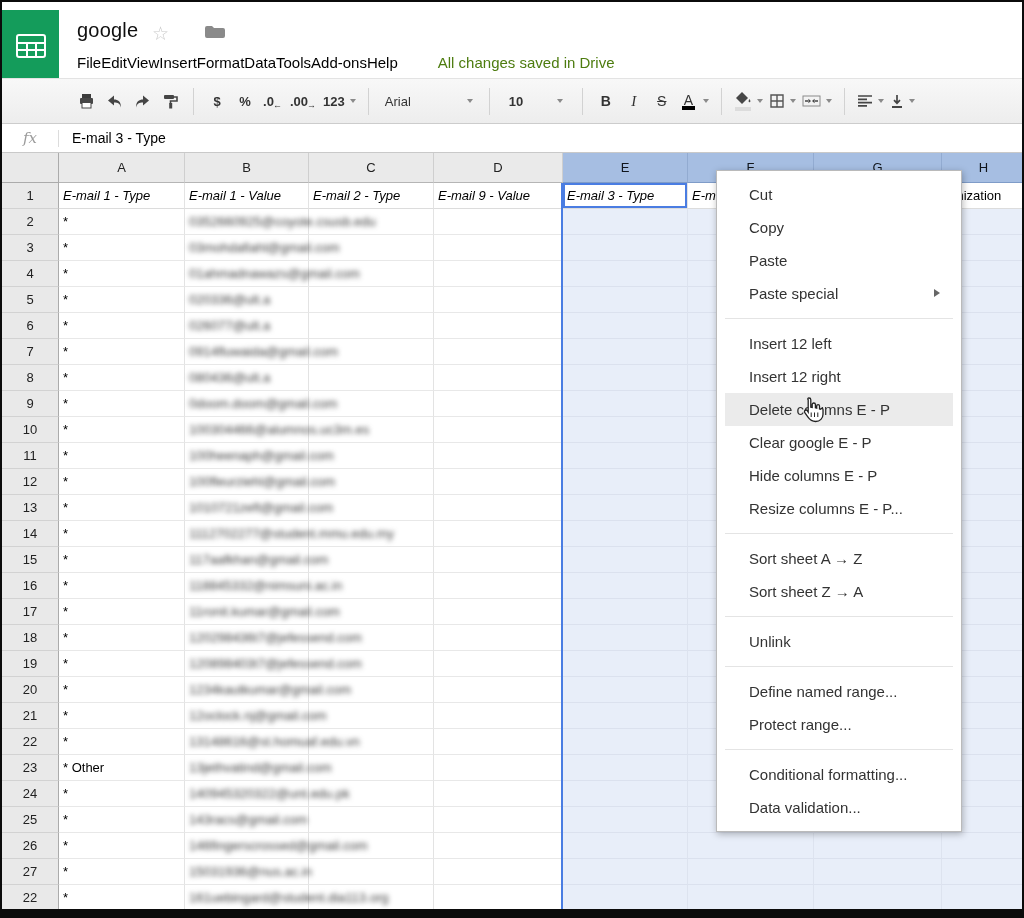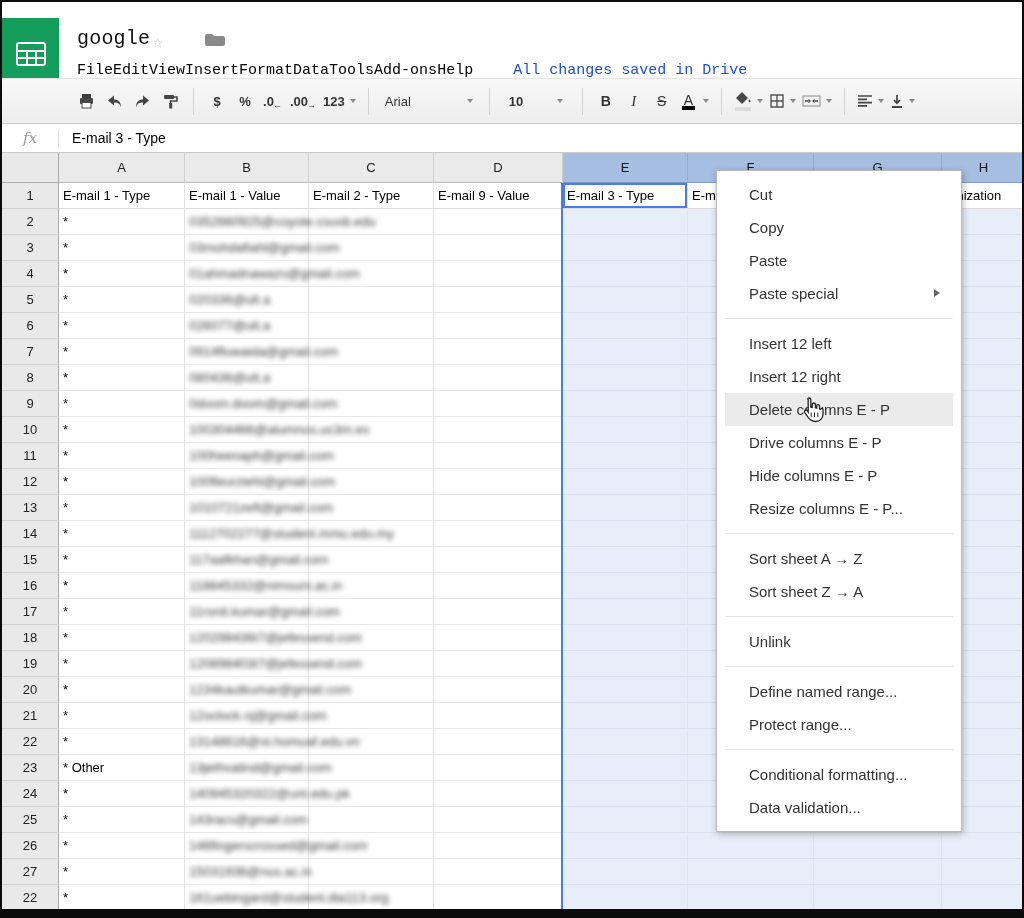--- a/index.html
+++ b/index.html
@@ -1,27 +1,27 @@
 <!DOCTYPE html>
 <html><head>
 <meta charset="utf-8">
 <style>
   *{margin:0;padding:0;box-sizing:border-box;}
   html,body{width:1024px;height:918px;font-family:"Liberation Sans",sans-serif;background:#fff;}
   .frame{position:absolute;left:0;top:0;width:1024px;height:918px;border:2px solid #0b0b0b;border-bottom-width:9px;background:#fff;overflow:hidden;}
 
   
-  .titlebar{position:absolute;left:0;top:16px;right:0;height:76px;background:#fff;font-family:Liberation Mono, monospace;}
+  .titlebar{position:absolute;left:0;top:8px;right:0;height:76px;background:#fff;}
   .logo{position:absolute;left:0;top:0;width:57px;height:76px;background:#149c5b;display:flex;align-items:center;justify-content:center;}
   .doc-title{position:absolute;left:75px;top:9px;font-size:20px;color:#0f0f0f;letter-spacing:.2px;}
   .star{position:absolute;left:150px;top:12px;font-size:19px;color:#c9c9c9;}
   .folder{position:absolute;left:202px;top:15px;}
   .menubar{position:absolute;left:75px;top:44px;display:flex;align-items:center;gap:24px;font-size:15px;color:#000;}
   .menubar .mitem{cursor:default;}
-  .savestatus{color:#1d4ed8;margin-left:16px;}
+  .savestatus{color:#4d7c0f;margin-left:16px;}
 
   
   .toolbar{position:absolute;left:0;top:76px;right:0;height:46px;background:linear-gradient(#f8f8f8,#ededed);border-top:1px solid #e3e3e3;border-bottom:1px solid #cccccc;display:flex;align-items:center;padding-left:70px;overflow:hidden;white-space:nowrap;}
   .tb-btn{height:27px;min-width:28px;display:inline-flex;align-items:center;justify-content:center;font-size:13px;color:#333;padding:0 3px;border-radius:2px;}
   .tb-sep{width:1px;height:27px;background:#d2d2d2;margin:0 9px;flex:none;}
   .caret{width:0;height:0;border-left:3.5px solid transparent;border-right:3.5px solid transparent;border-top:4px solid #8a8a8a;margin-left:5px;flex:none;}
   .fmt-txt{font-weight:bold;font-size:13px;color:#333;}
   .sub-arrow{font-size:9px;color:#333;position:relative;top:4px;left:-1px;}
   .tb-fontname{width:102px;justify-content:space-between;padding:0 7px;}
   .tb-fontsize{width:74px;justify-content:space-between;padding:0 10px;}
@@ -45,21 +45,21 @@
   .corner{width:57px;flex:none;background:#e9e9e9;border-right:1px solid #ababab;border-bottom:1px solid #ababab;}
   .colhead{height:30px;flex:none;background:#eaeaea;border-right:1px solid #cfcfcf;border-bottom:1px solid #b5b5b5;display:flex;align-items:center;justify-content:center;font-size:13px;color:#222;}
   .colhead.sel{background:#a6bee2;border-right-color:#92abd1;border-bottom-color:#7f9cc8;color:#10151c;}
   .col-A{width:126px;} .col-B{width:124px;} .col-C{width:125px;} .col-D{width:129px;}
   .col-E{width:125px;} .col-F{width:126px;} .col-G{width:128px;} .col-H{width:83px;border-right:none;}
   .row{display:flex;height:26px;}
   .rn{width:57px;flex:none;background:#e9e9e9;border-right:1px solid #ababab;border-bottom:1px solid #d2d2d2;display:flex;align-items:center;justify-content:center;font-size:13px;color:#222;}
   .cell{flex:none;border-right:1px solid #e3e3e3;border-bottom:1px solid #e8e8e8;font-size:13px;color:#000;display:flex;align-items:center;padding-left:4px;white-space:nowrap;overflow:visible;}
   .cell.sel{background:#e8eef9;border-right-color:#dde3ef;border-bottom-color:#dbe1ee;}
   .cell .blurred{filter:blur(2.6px);color:#3c3c3c;}
-  .row1 .cell{border-bottom-color:#dcdcdc;}
+  .row1 .cell{border-bottom-color:#dcdcdc;font-style:italic;}
   .cell.active{box-shadow:inset 0 0 0 2px #4a7de2;background:#fff;}
   .sel-left-border{position:absolute;left:559px;top:30px;bottom:0;width:2px;background:#4a7de2;z-index:4;}
   .h1-frag{position:absolute;left:940px;top:30px;height:26px;line-height:26px;font-size:13px;color:#000;white-space:nowrap;z-index:2;}
 
   
   .ctx{position:absolute;left:714px;top:168px;width:246px;background:#fff;border:1px solid #bababa;box-shadow:1px 2px 7px rgba(0,0,0,.28);padding:7px 8px;z-index:10;}
   .mi{height:33px;line-height:33px;padding-left:24px;font-size:15px;color:#333;position:relative;cursor:default;}
   .mi.hl{background:#ebebeb;}
   .mi .subarrow{display:none;position:absolute;right:13px;top:12px;width:0;height:0;border-top:4.5px solid transparent;border-bottom:4.5px solid transparent;border-left:6px solid #666;}
   .mi.has-arrow .subarrow{display:block;}
@@ -639,21 +639,21 @@
       </div>
         <div class="mi">
         <span>Insert 12 right</span>
         
       </div>
         <div class="mi hl">
         <span>Delete columns E - P</span>
         
       </div>
         <div class="mi">
-        <span>Drive columns E - P</span>
+        <span>Clear google E - P</span>
         
       </div>
         <div class="mi">
         <span>Hide columns E - P</span>
         
       </div>
         <div class="mi">
         <span>Resize columns E - P...</span>
         
       </div>

